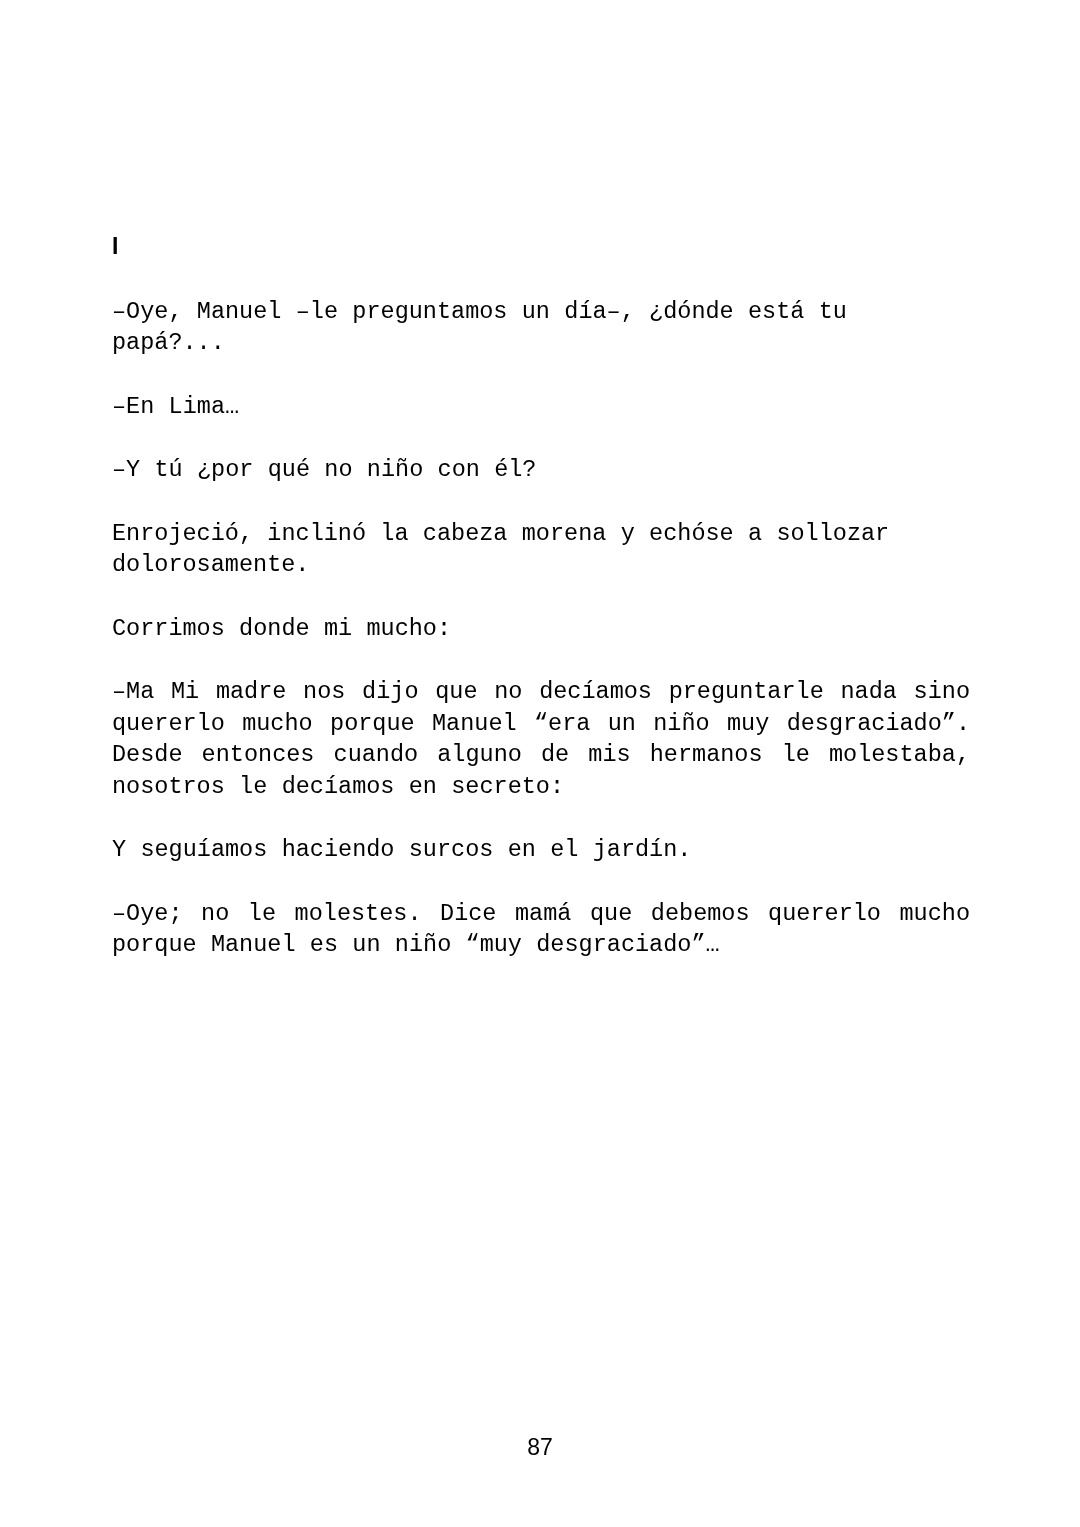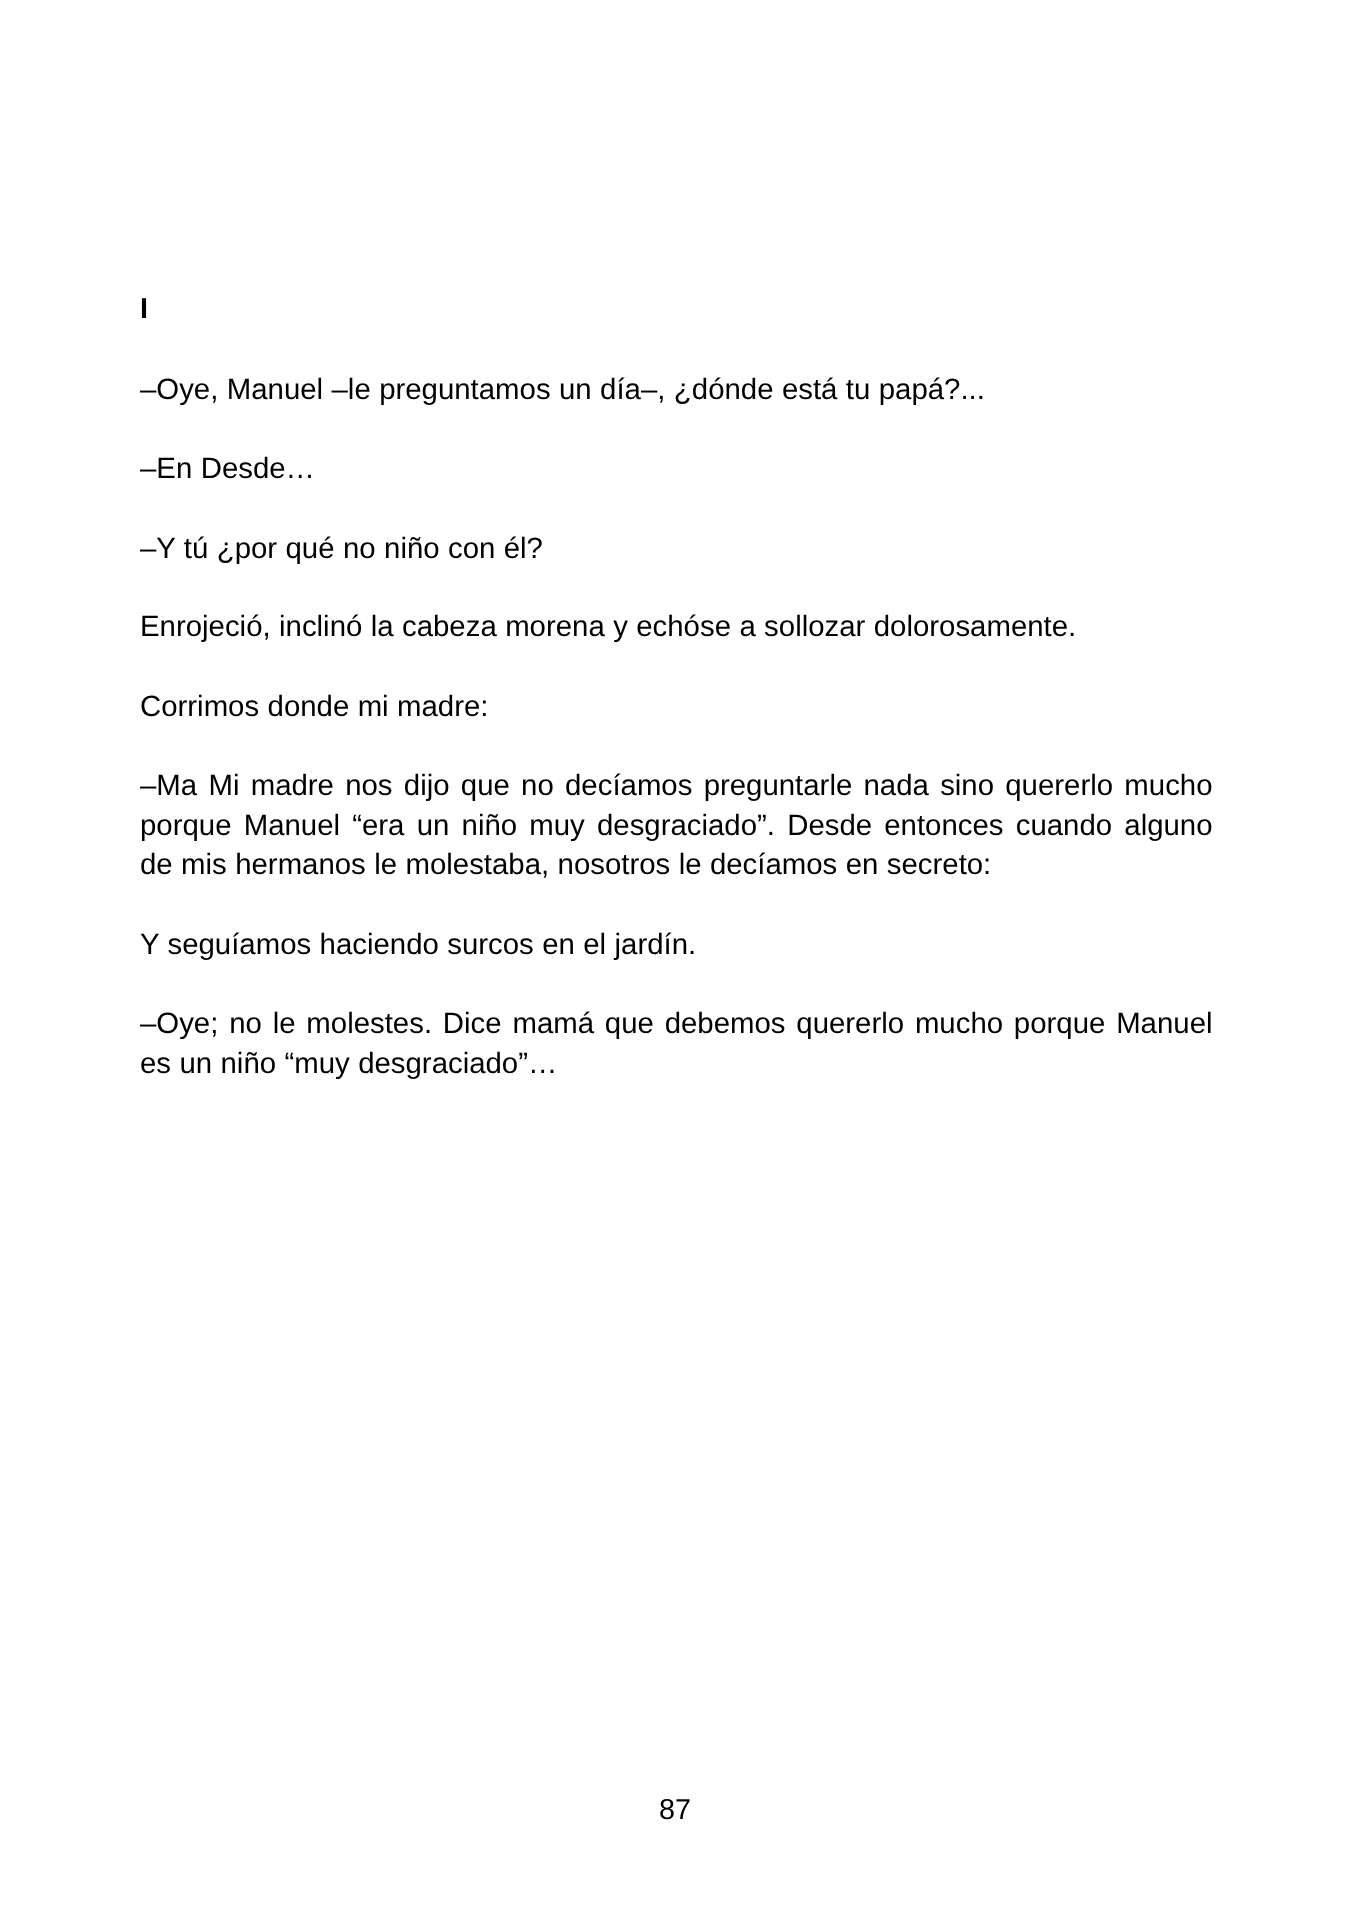--- a/index.html
+++ b/index.html
@@ -30,20 +30,21 @@
     margin: 0 0 34px 0;
     letter-spacing: 0.2px;
   }
   .para {
     font-size: 23.5px;
     line-height: 1.34;
     margin: 0 0 32px 0;
     text-align: justify;
     text-justify: inter-word;
     word-spacing: 0.2px;
+    font-family: Liberation Mono, monospace;
   }
   .para:last-child {
     margin-bottom: 0;
   }
   .para.nojust {
     text-align: left;
   }
   .folio {
     position: absolute;
     left: 0;
@@ -58,27 +59,27 @@
 <body>
 
 <div class="page">
 
   <div class="content">
 
     <h1 class="section-title">I</h1>
 
     <p class="para nojust">–Oye, Manuel –le preguntamos un día–, ¿dónde está tu papá?...</p>
 
-    <p class="para nojust">–En Desde…</p>
+    <p class="para nojust">–En Lima…</p>
 
     <p class="para nojust">–Y tú ¿por qué no niño con él?</p>
 
     <p class="para nojust">Enrojeció, inclinó la cabeza morena y echóse a sollozar dolorosamente.</p>
 
-    <p class="para nojust">Corrimos donde mi madre:</p>
+    <p class="para nojust">Corrimos donde mi mucho:</p>
 
     <p class="para">–Ma Mi madre nos dijo que no decíamos preguntarle nada sino quererlo mucho porque Manuel “era un niño muy desgraciado”. Desde entonces cuando alguno de mis hermanos le molestaba, nosotros le decíamos en secreto:</p>
 
     <p class="para nojust">Y seguíamos haciendo surcos en el jardín.</p>
 
     <p class="para">–Oye; no le molestes. Dice mamá que debemos quererlo mucho porque Manuel es un niño “muy desgraciado”…</p>
 
   </div>
 
   <div class="folio">87</div>

